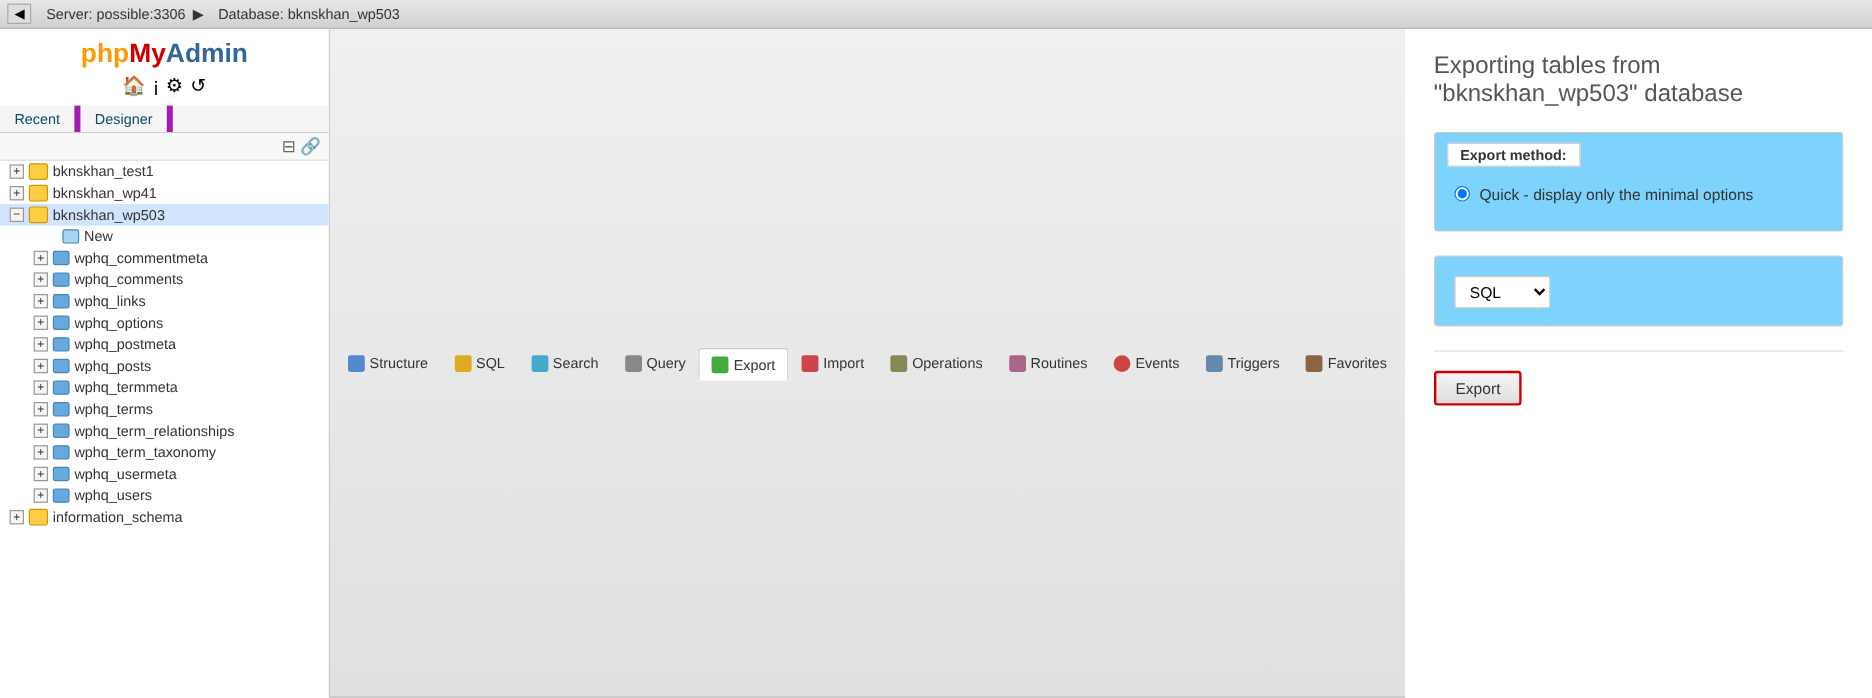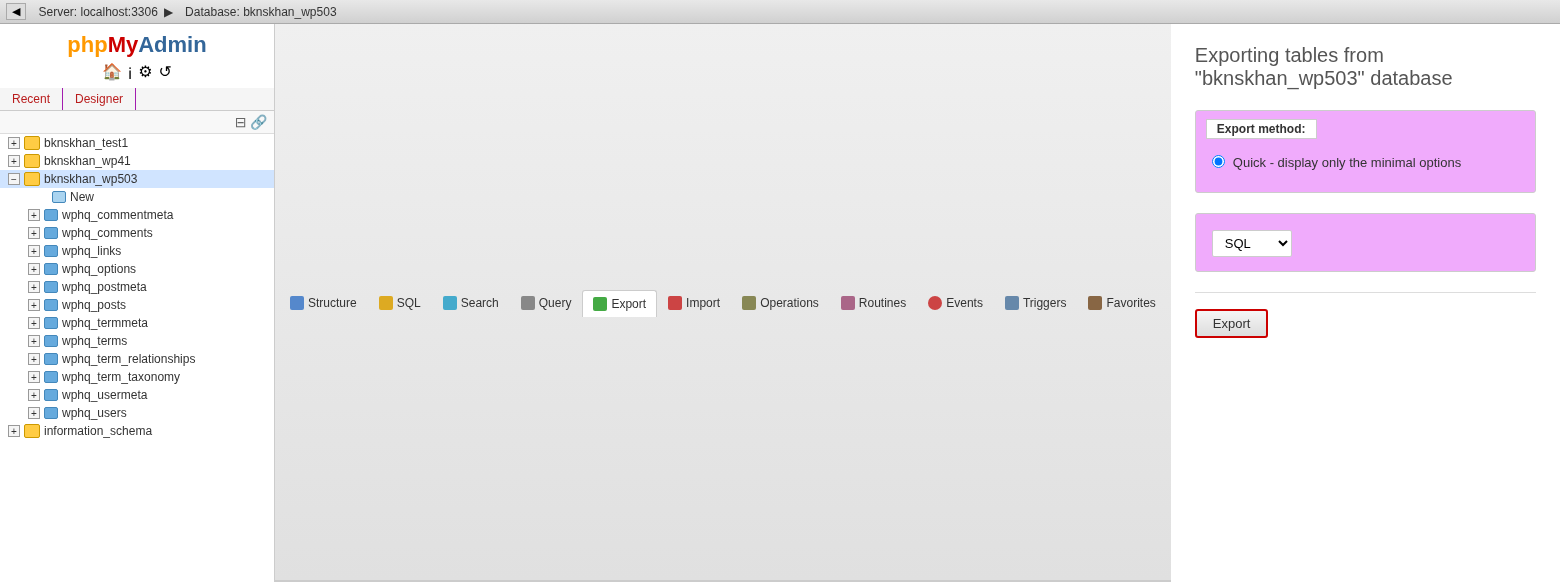--- a/index.html
+++ b/index.html
@@ -61,22 +61,22 @@
     }
 
     .sidebar-tabs {
       display: flex; border-bottom: 1px solid #ccc;
       background: #f5f5f5;
     }
     .sidebar-tab {
       padding: 4px 12px;
       cursor: pointer;
       font-size: 12px;
-      color: #b91c1c;
-      border-right: 1px solid #a21caf;
+      color: #0c4a6e;
+      border-right: 5px solid #a21caf;
     }
 
     .sidebar-tools {
       display: flex; justify-content: flex-end;
       padding: 3px 6px; border-bottom: 1px solid #ddd;
       background: #f8f8f8;
       gap: 4px;
     }
     .sidebar-tools span { cursor: pointer; font-size: 14px; color: #666; }
 
@@ -161,21 +161,21 @@
       font-size: 20px;
       color: #555;
       margin-bottom: 20px;
       font-weight: normal;
     }
 
     .section-box {
       border: 1px solid #ccc;
       border-radius: 3px;
       margin-bottom: 20px;
-      background: #f0abfc;
+      background: #7dd3fc;
     }
     .section-legend {
       display: inline-block;
       background: #fff;
       border: 1px solid #ccc;
       padding: 2px 10px;
       margin: -10px 0 0 10px;
       font-size: 12px;
       font-weight: bold;
       color: #333;
@@ -221,21 +221,21 @@
     .right-panel {
       display: flex; flex-direction: row; flex: 1; overflow: hidden;
     }
   </style>
 </head>
 <body>
 
 <div class="top-bar">
   <button class="arrow-btn">◀</button>
   <span class="tab-icon" style="background:#5588cc;"></span>
-  <span>Server: localhost:3306</span>
+  <span>Server: possible:3306</span>
   <span>▶</span>
   <span class="tab-icon" style="background:#ffaa00;"></span>
   <span>Database: bknskhan_wp503</span>
 </div>
 
 <div class="main-layout">
 
   <div class="sidebar">
 
     <div class="logo-area">

